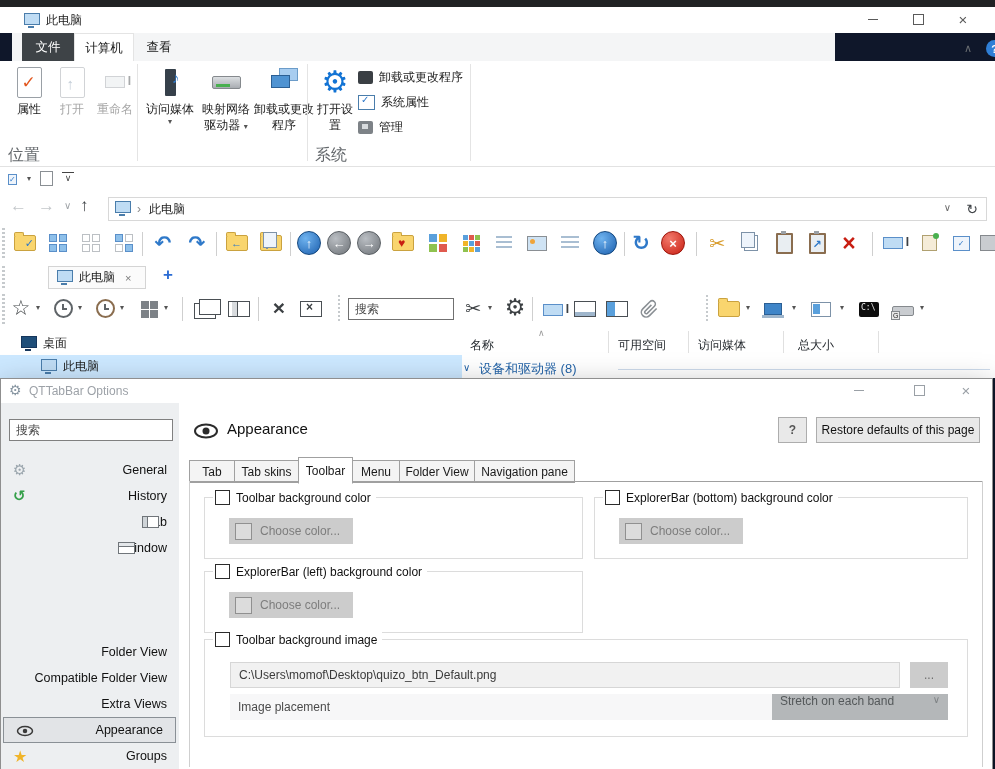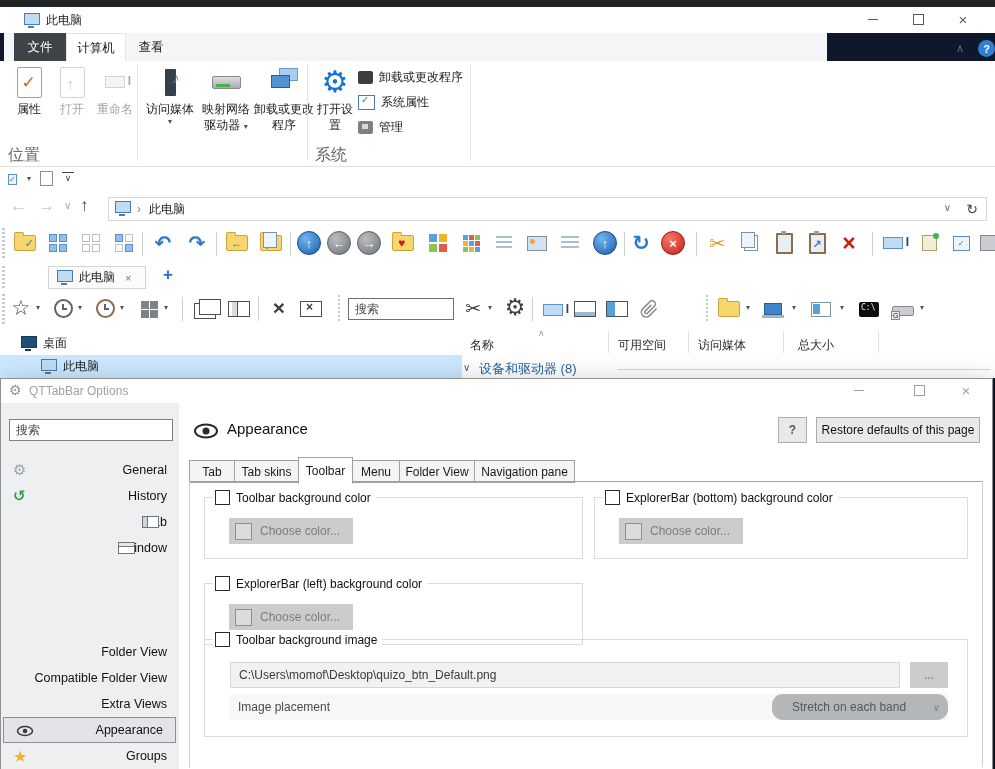--- a/index.html
+++ b/index.html
@@ -6,21 +6,21 @@
   .root{position:relative;width:995px;height:769px;background:#0f172a;overflow:hidden;
         font-family:"Liberation Sans","DejaVu Sans",sans-serif;font-size:12px;color:#1a1a1a;}
   .abs{position:absolute;}
   .ctr{display:flex;align-items:center;justify-content:center;}
   
   .topstrip{left:0;top:0;width:995px;height:7px;background:#202224;}
   .titlebar{left:0;top:7px;width:995px;height:26px;background:#fff;}
   .winctl{width:30px;height:20px;color:#5a5a5a;font-size:13px;}
   .minbar{display:inline-block;width:10px;border-top:1px solid #5a5a5a;}
   .maxbox{display:inline-block;width:9px;height:9px;border:1px solid #5a5a5a;}
-  .menubar{left:4px;top:33px;width:823px;height:28px;background:#f4f5f6;}
+  .menubar{left:12px;top:33px;width:823px;height:28px;background:#f4f5f6;}
   .mtab{height:28px;display:flex;align-items:center;justify-content:center;font-size:12.5px;}
   .mtab.file{background:#3e4347;color:#fff;}
   .mtab.sel{background:#fff;border:1px solid #e4e4e4;border-bottom:none;}
   .helpbadge{width:17px;height:17px;border-radius:50%;background:#2f7fd6;color:#fff;font-weight:bold;font-size:11px;}
   .ribbon{left:0;top:61px;width:995px;height:105px;background:#fff;border-bottom:1px solid #e2e2e2;}
   .rsep{width:1px;background:#e4e4e4;top:3px;height:97px;}
   .rlabel{top:84px;height:16px;text-align:left;color:#64686c;font-size:16px;}
   .rbtn{text-align:center;}
   .ric{height:38px;display:flex;align-items:center;justify-content:center;}
   .rlbl{font-size:12px;line-height:16px;}
@@ -133,21 +133,21 @@
   .dtab.sel{background:#fff;border-bottom:1px solid #fff;z-index:2;}
   .tabline{background:#a0a0a0;}
   .pageborder{background:#cfcfcf;}
   .gb{border:1px solid #dcdcdc;}
   .gb-leg{position:absolute;top:-8px;background:#fff;display:flex;align-items:center;gap:6px;padding:0 5px 0 2px;font-size:12px;color:#111;}
   .cbx{width:13px;height:13px;background:#fff;border:1px solid #2b2b2b;display:inline-block;}
   .btn-choose{background:#cccccc;display:flex;align-items:center;gap:8px;padding-left:6px;box-sizing:border-box;color:#7d7d7d;font-size:12px;}
   .swatch{width:15px;height:15px;background:#dcdcdc;border:1px solid #909090;}
   .field{background:#f1f1f1;border:1px solid #d6d6d6;color:#3a3a3a;font-size:12px;padding:0 8px;font-family:inherit;box-sizing:border-box;}
   .plrow{background:#f7f7f8;color:#4b4b4b;display:flex;align-items:center;padding-left:8px;box-sizing:border-box;}
-  .ddown{background:#b4b7b9;color:#54585a;display:flex;align-items:center;padding-left:20px;box-sizing:border-box;font-size:12px;border-radius:11px;}
+  .ddown{background:#b4b7b9;color:#54585a;display:flex;padding-left:8px;box-sizing:border-box;font-size:12px;}
   .ddown .chev{position:absolute;right:8px;color:#7e8284;font-size:10px;}
 </style>
 </head>
 <body>
 
 <div class="root">
 
   <div class="abs topstrip"></div>
 
   <div class="abs titlebar">
@@ -621,21 +621,21 @@
       <div class="gb-leg" style="left:8px;">
         <span class="cbx"></span>
         <span>ExplorerBar (bottom) background color</span>
       </div>
       <div class="abs btn-choose" style="left:24px;top:20px;width:124px;height:26px;">
         <span class="swatch"></span>
         <span>Choose color...</span>
       </div>
     </div>
 
-    <div class="abs gb" style="left:203px;top:204px;width:377px;height:60px;text-align:center;">
+    <div class="abs gb" style="left:203px;top:192px;width:377px;height:60px;text-align:center;">
       <div class="gb-leg" style="left:8px;">
         <span class="cbx"></span>
         <span>ExplorerBar (left) background color</span>
       </div>
       <div class="abs btn-choose" style="left:24px;top:20px;width:124px;height:26px;">
         <span class="swatch"></span>
         <span>Choose color...</span>
       </div>
     </div>
 

